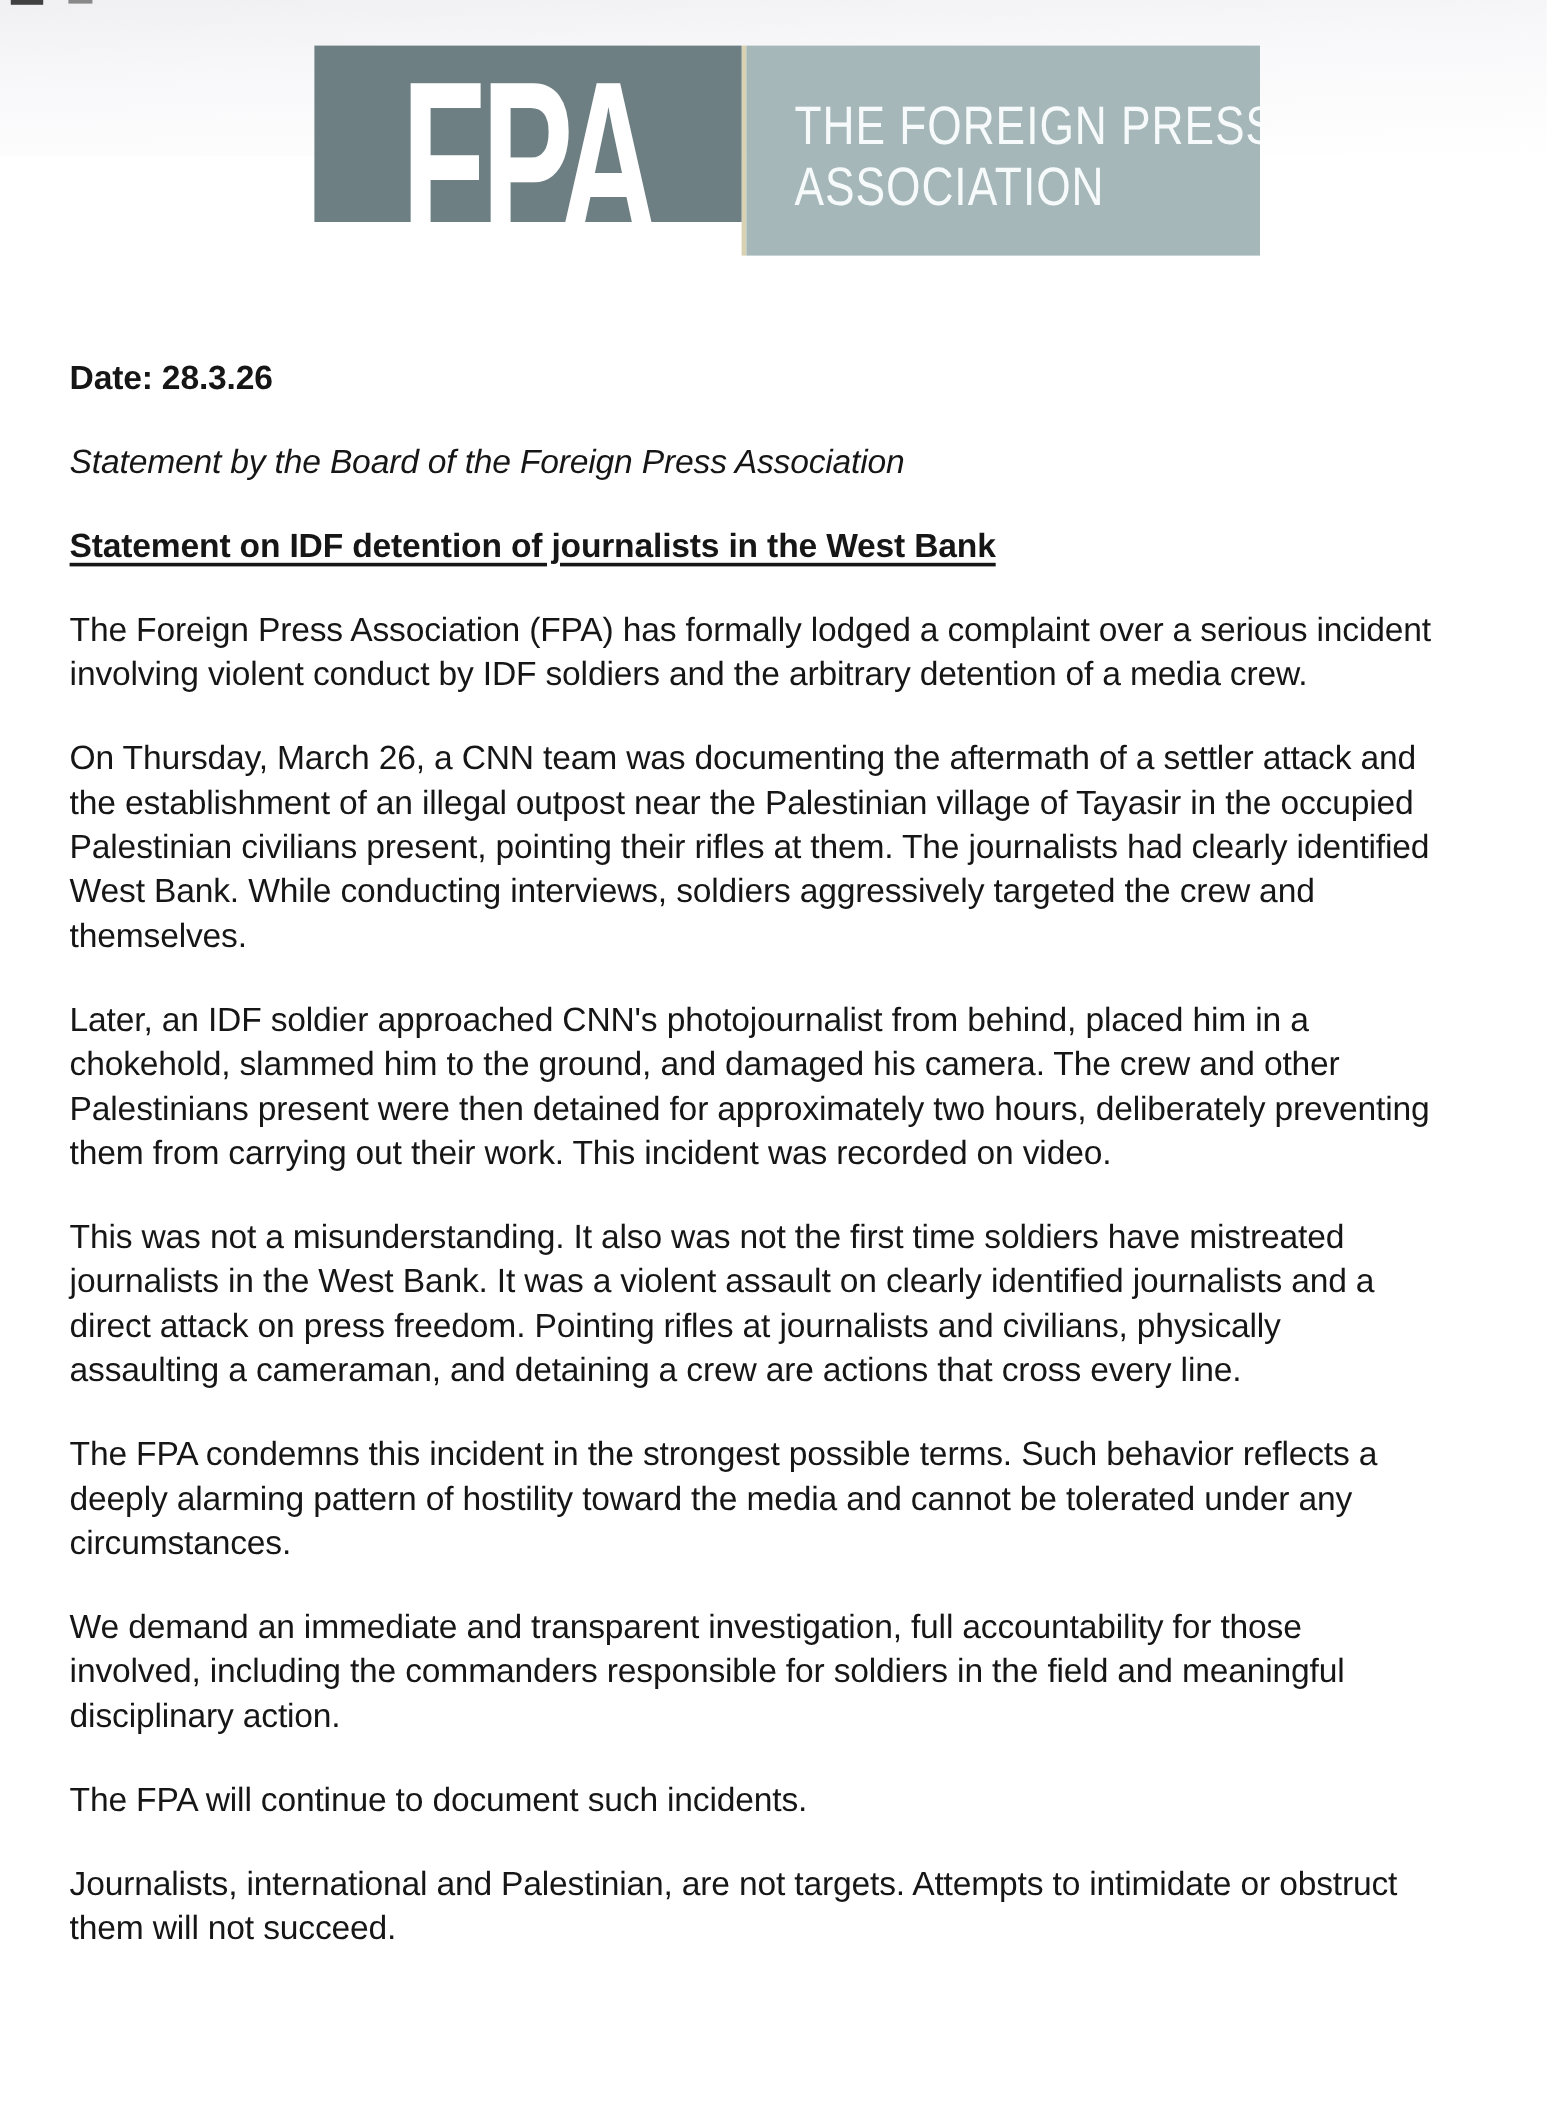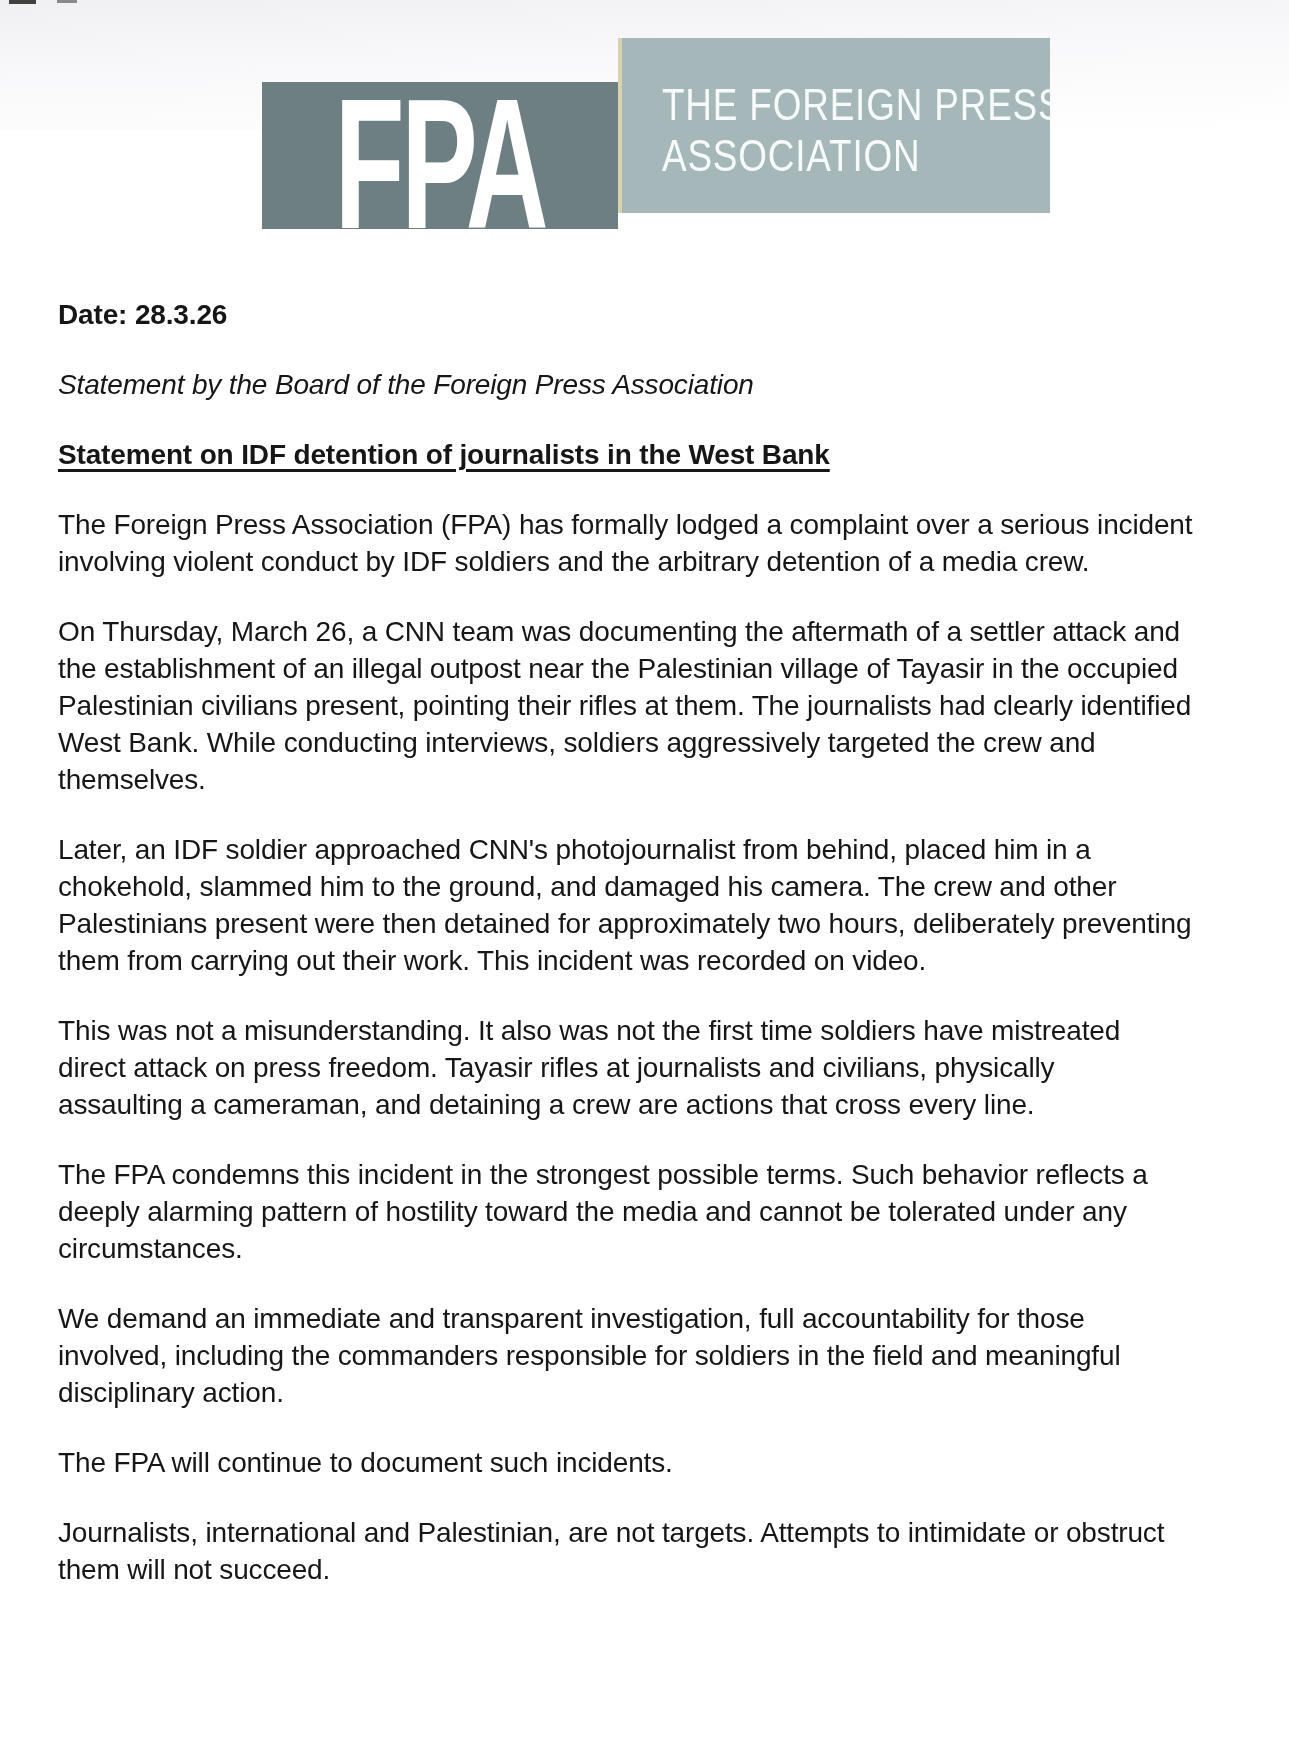--- a/index.html
+++ b/index.html
@@ -17,21 +17,21 @@
   .artifact-a{position:absolute;left:9px;top:0;width:27px;height:4px;background:#222;opacity:.85;}
   .artifact-b{position:absolute;left:57px;top:0;width:20px;height:3px;background:#444;opacity:.6;}
 
   
   .logo{
     position:absolute;left:262px;top:38px;height:175px;
     display:flex;flex-direction:row;
   }
   .logo-acronym-box{
     width:356px;height:147px;position:relative;overflow:hidden;
-    display:flex;align-items:center;justify-content:center;margin-top:44px;
+    display:flex;align-items:flex-start;justify-content:center;
   }
   .logo-acronym{
     font-weight:700;font-size:185px;line-height:175px;color:#ffffff;
     letter-spacing:-0.03em;
     transform:scaleX(0.62) translateY(9px);transform-origin:center;
     white-space:nowrap;
   }
   .logo-divider{width:4px;height:175px;}
   .logo-name-box{
     width:428px;height:175px;box-sizing:border-box;
@@ -94,21 +94,22 @@
         <span class="line">themselves.</span>
       </p>
       <p class="para">
         <span class="line">Later, an IDF soldier approached CNN's photojournalist from behind, placed him in a</span>
         <span class="line">chokehold, slammed him to the ground, and damaged his camera. The crew and other</span>
         <span class="line">Palestinians present were then detained for approximately two hours, deliberately preventing</span>
         <span class="line">them from carrying out their work. This incident was recorded on video.</span>
       </p>
       <p class="para">
         <span class="line">This was not a misunderstanding. It also was not the first time soldiers have mistreated</span>
-        <span class="line">direct attack on press freedom. Tayasir rifles at journalists and civilians, physically</span>
+        <span class="line">journalists in the West Bank. It was a violent assault on clearly identified journalists and a</span>
+        <span class="line">direct attack on press freedom. Pointing rifles at journalists and civilians, physically</span>
         <span class="line">assaulting a cameraman, and detaining a crew are actions that cross every line.</span>
       </p>
       <p class="para">
         <span class="line">The FPA condemns this incident in the strongest possible terms. Such behavior reflects a</span>
         <span class="line">deeply alarming pattern of hostility toward the media and cannot be tolerated under any</span>
         <span class="line">circumstances.</span>
       </p>
       <p class="para">
         <span class="line">We demand an immediate and transparent investigation, full accountability for those</span>
         <span class="line">involved, including the commanders responsible for soldiers in the field and meaningful</span>

